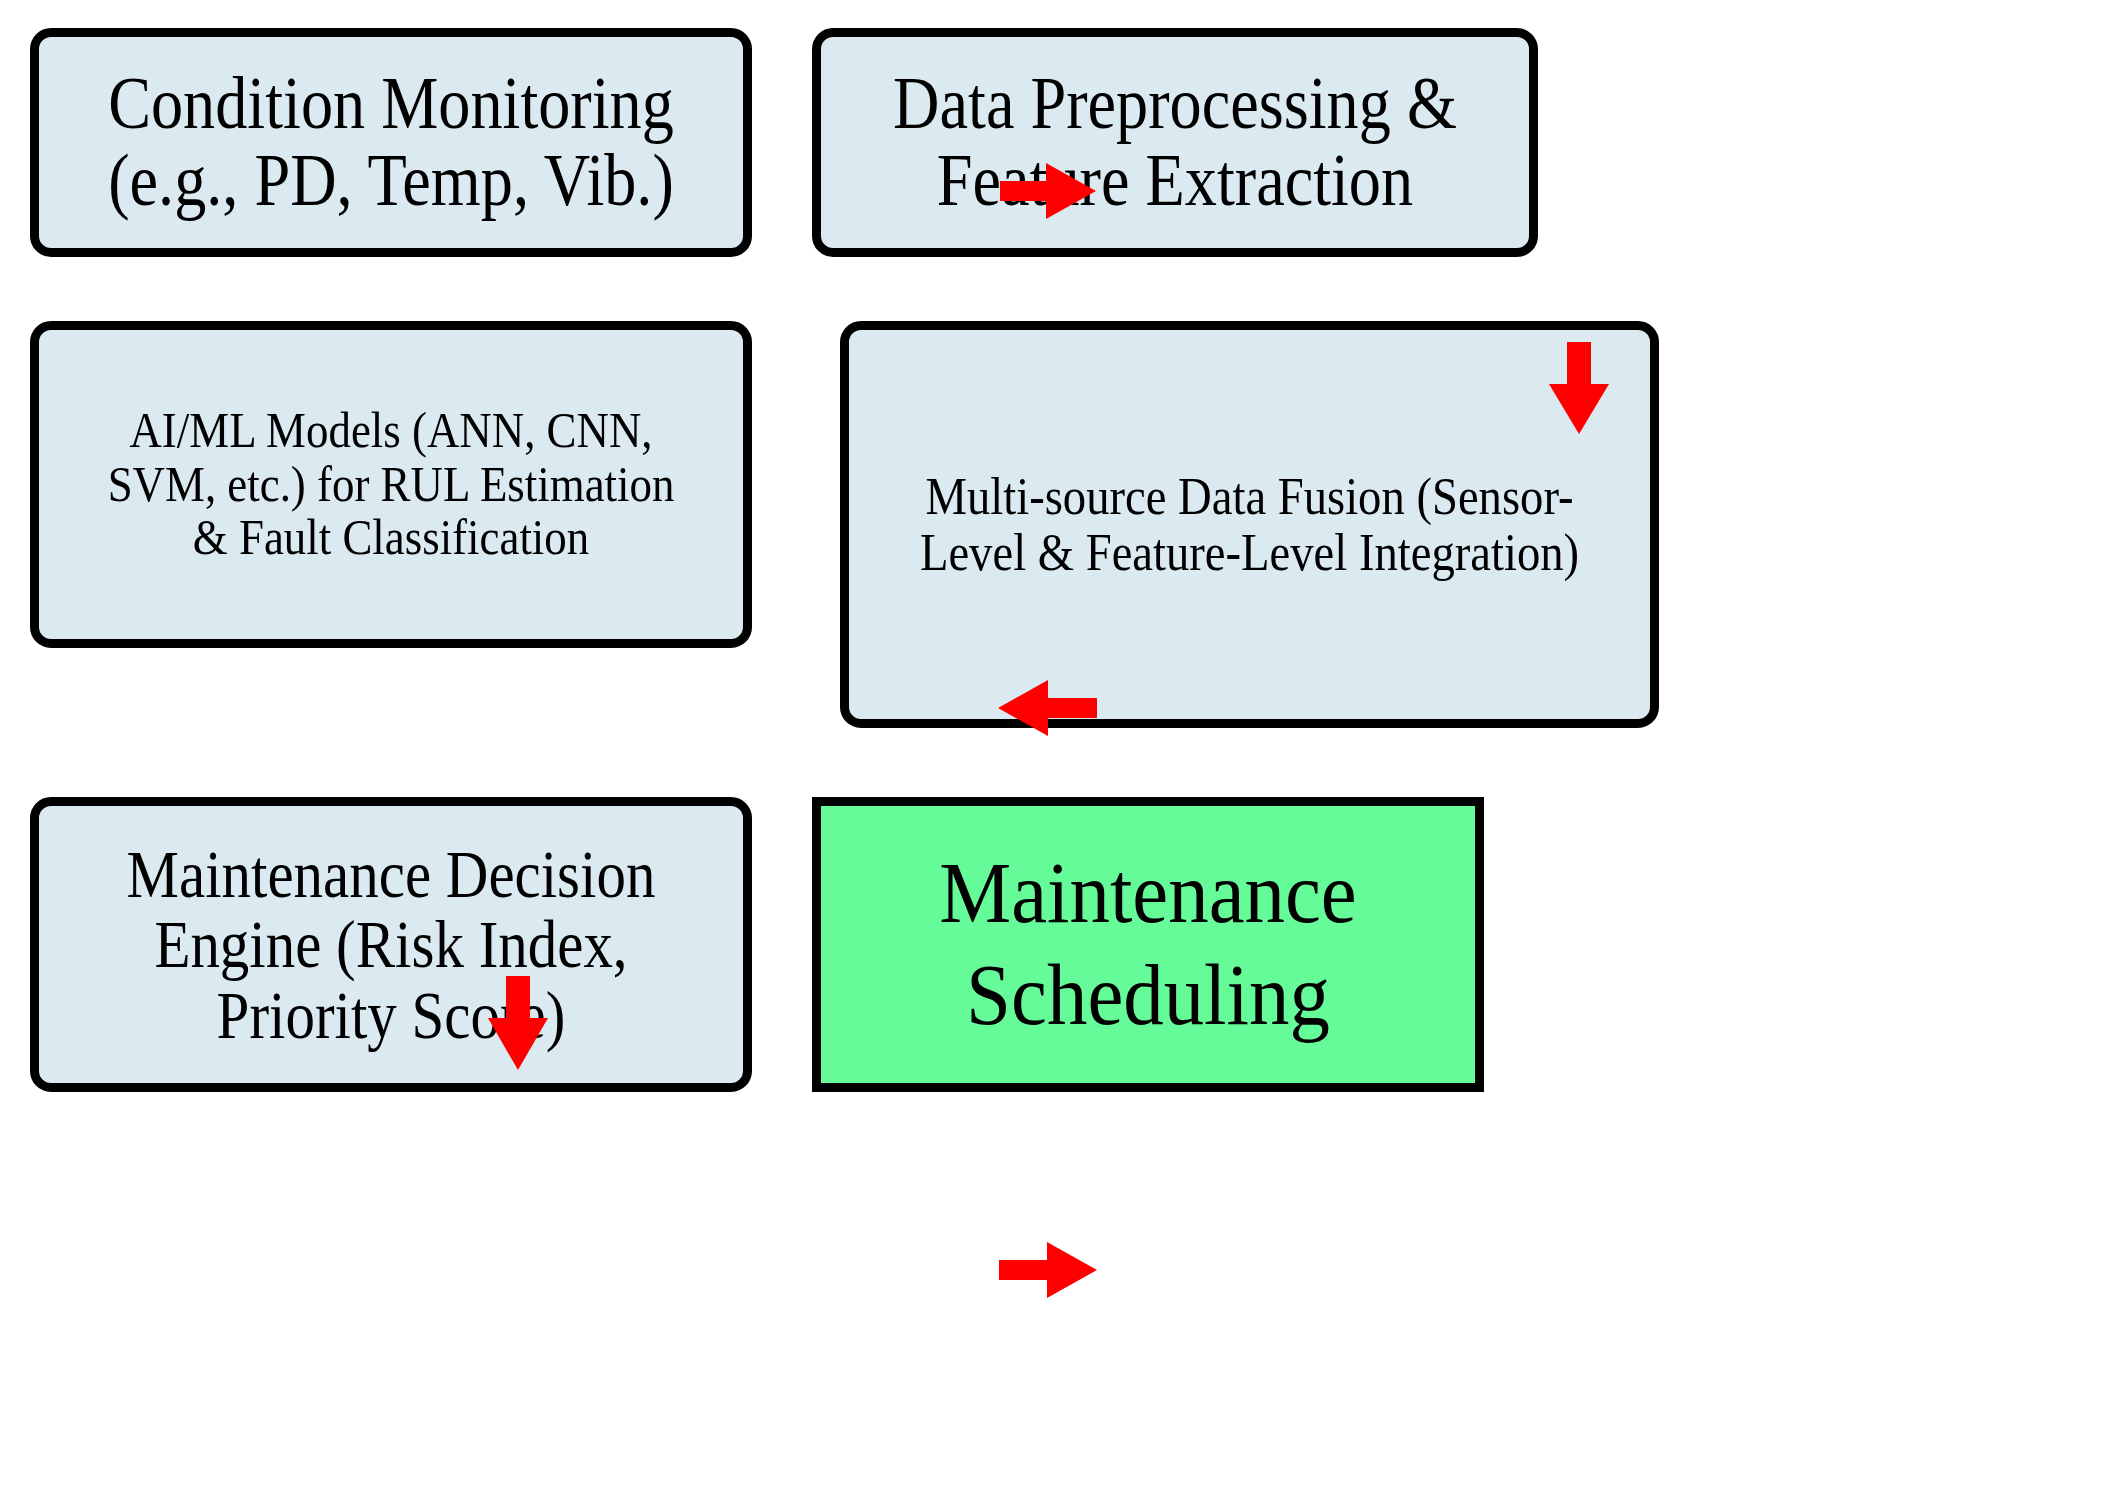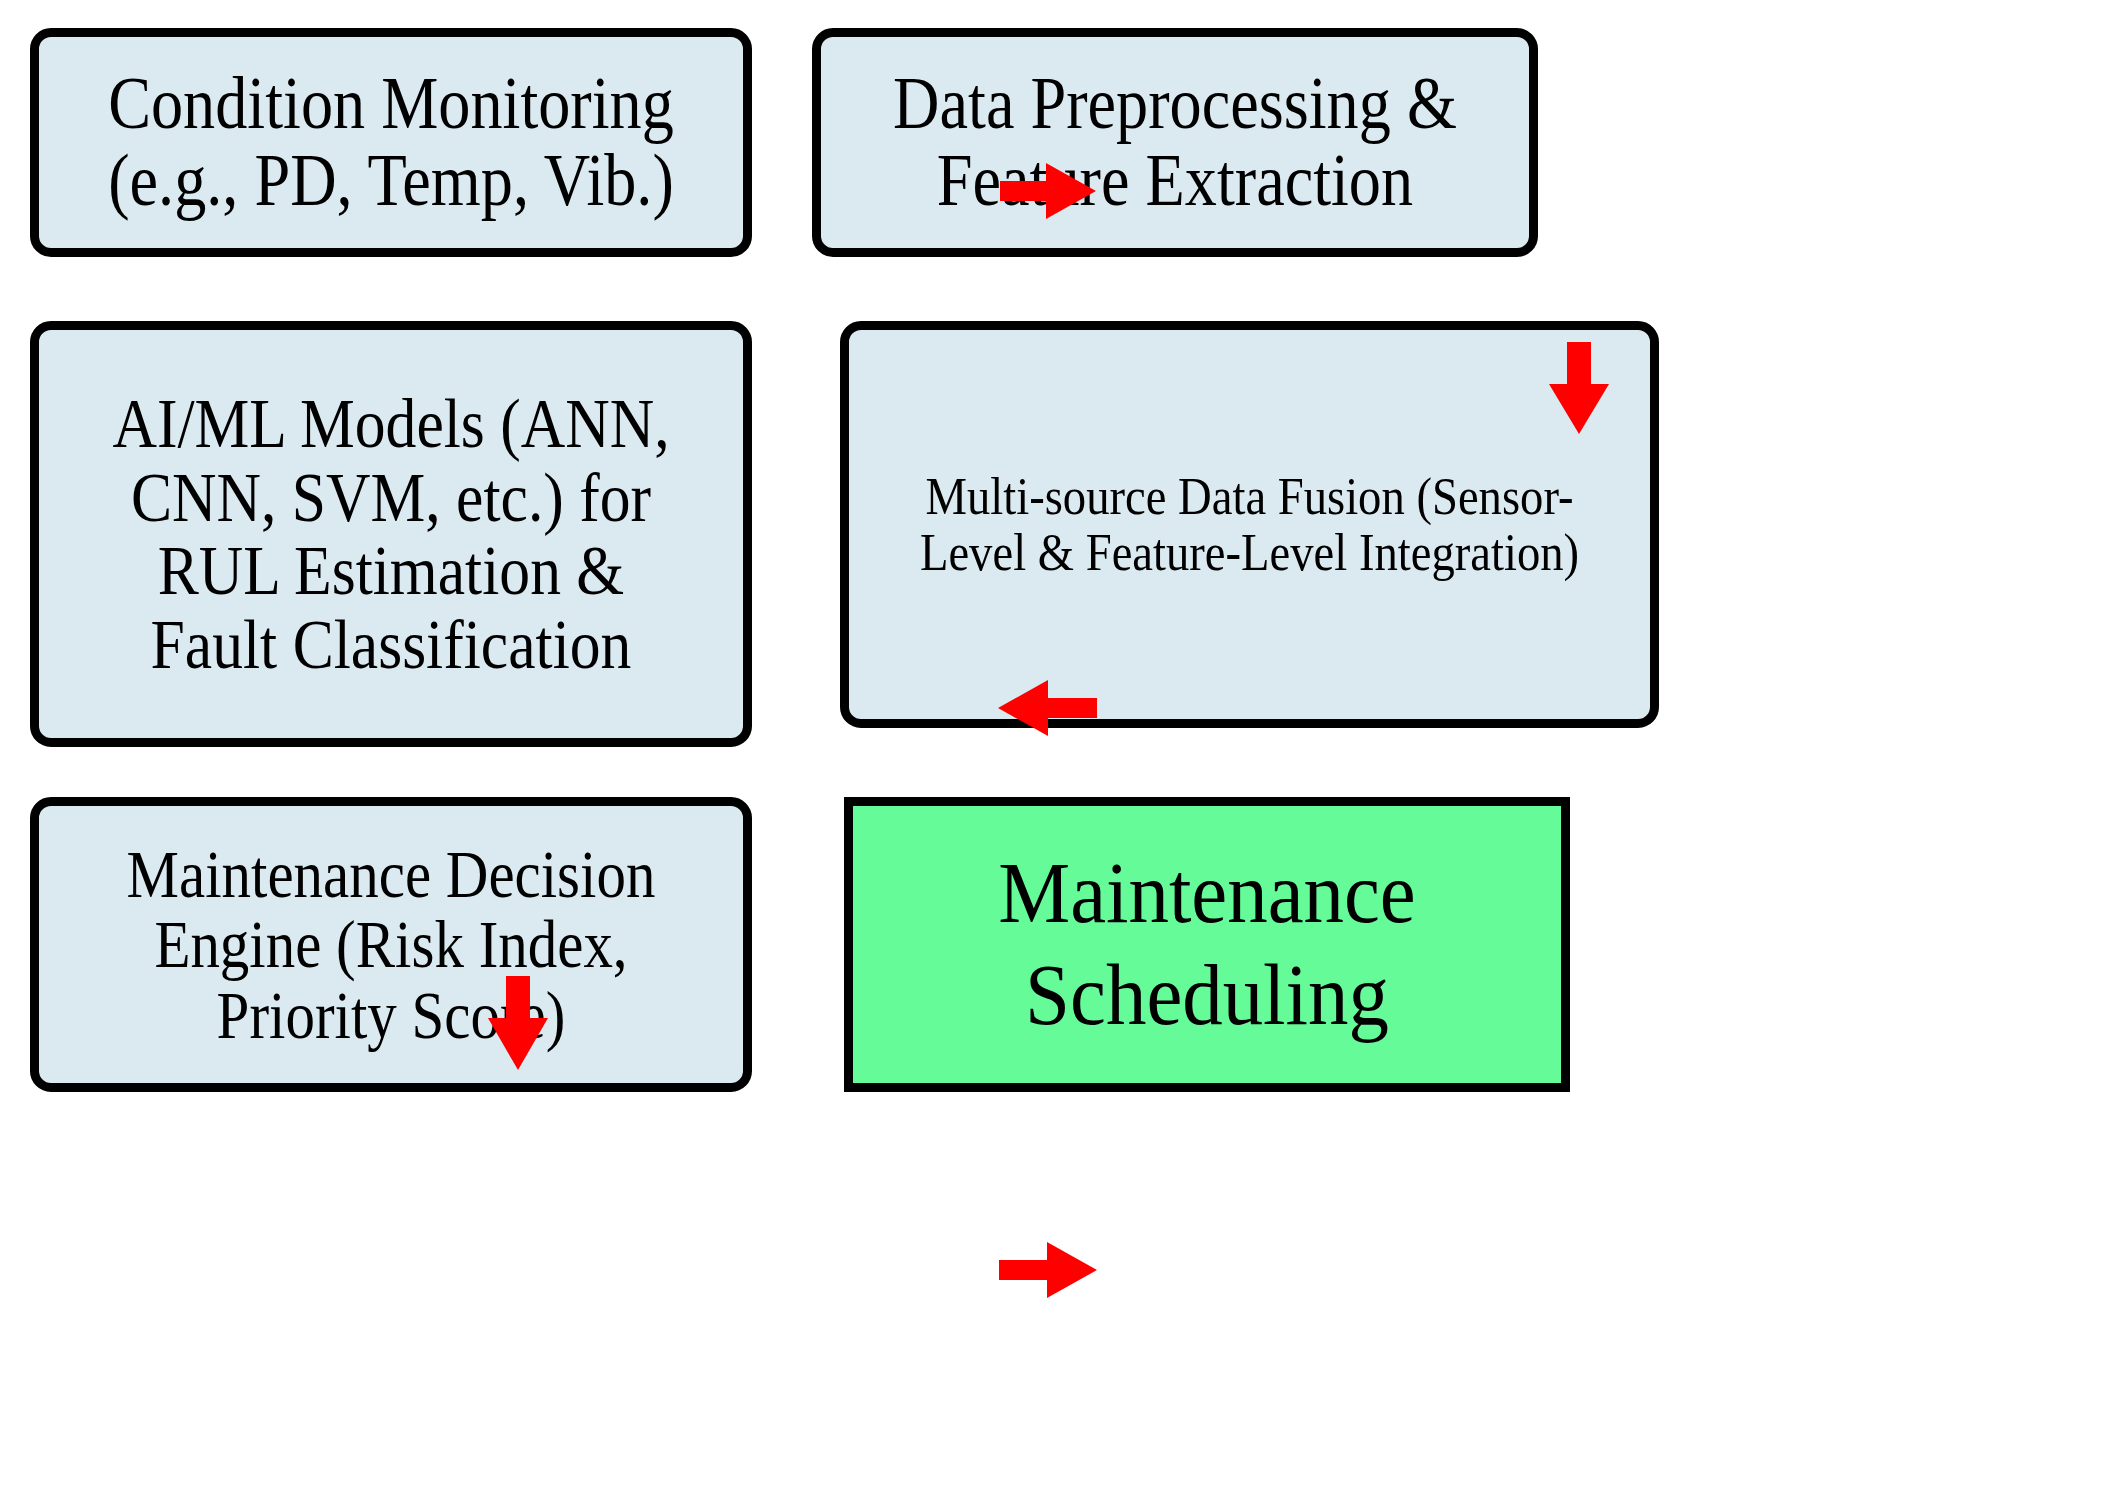--- a/index.html
+++ b/index.html
@@ -46,36 +46,35 @@
   
   #node-condition-monitoring {
     left: 30px;  top: 28px;  width: 722px; height: 229px;
     font-size: 73px;
   }
   #node-data-preprocessing {
     left: 812px; top: 28px;  width: 726px; height: 229px;
     font-size: 73px;
   }
   #node-ai-ml-models {
-    left: 30px;  top: 321px; width: 722px; height: 426px;
-    font-size: 70px;
+    left: 30px;  top: 321px; width: 722px; height: 327px;
+    font-size: 51px;
   }
   #node-data-fusion {
     left: 812px; top: 321px; width: 819px; height: 407px;
     font-size: 53px;
     margin-left: 28px;
   }
   #node-maintenance-decision {
     left: 30px;  top: 797px; width: 722px; height: 295px;
     font-size: 67px;
   }
   #node-maintenance-scheduling {
-    left: 812px; top: 797px; width: 726px; height: 295px;
+    left: 812px; top: 797px; width: 672px; height: 295px;
     font-size: 86px;
-    margin-left: 32px;
   }
   #node-maintenance-scheduling .label {
     transform: scaleX(0.94);
     line-height: 1.18;
   }
 
   
   .arrow { position: absolute; }
   .arrow svg { display: block; }
 </style>

